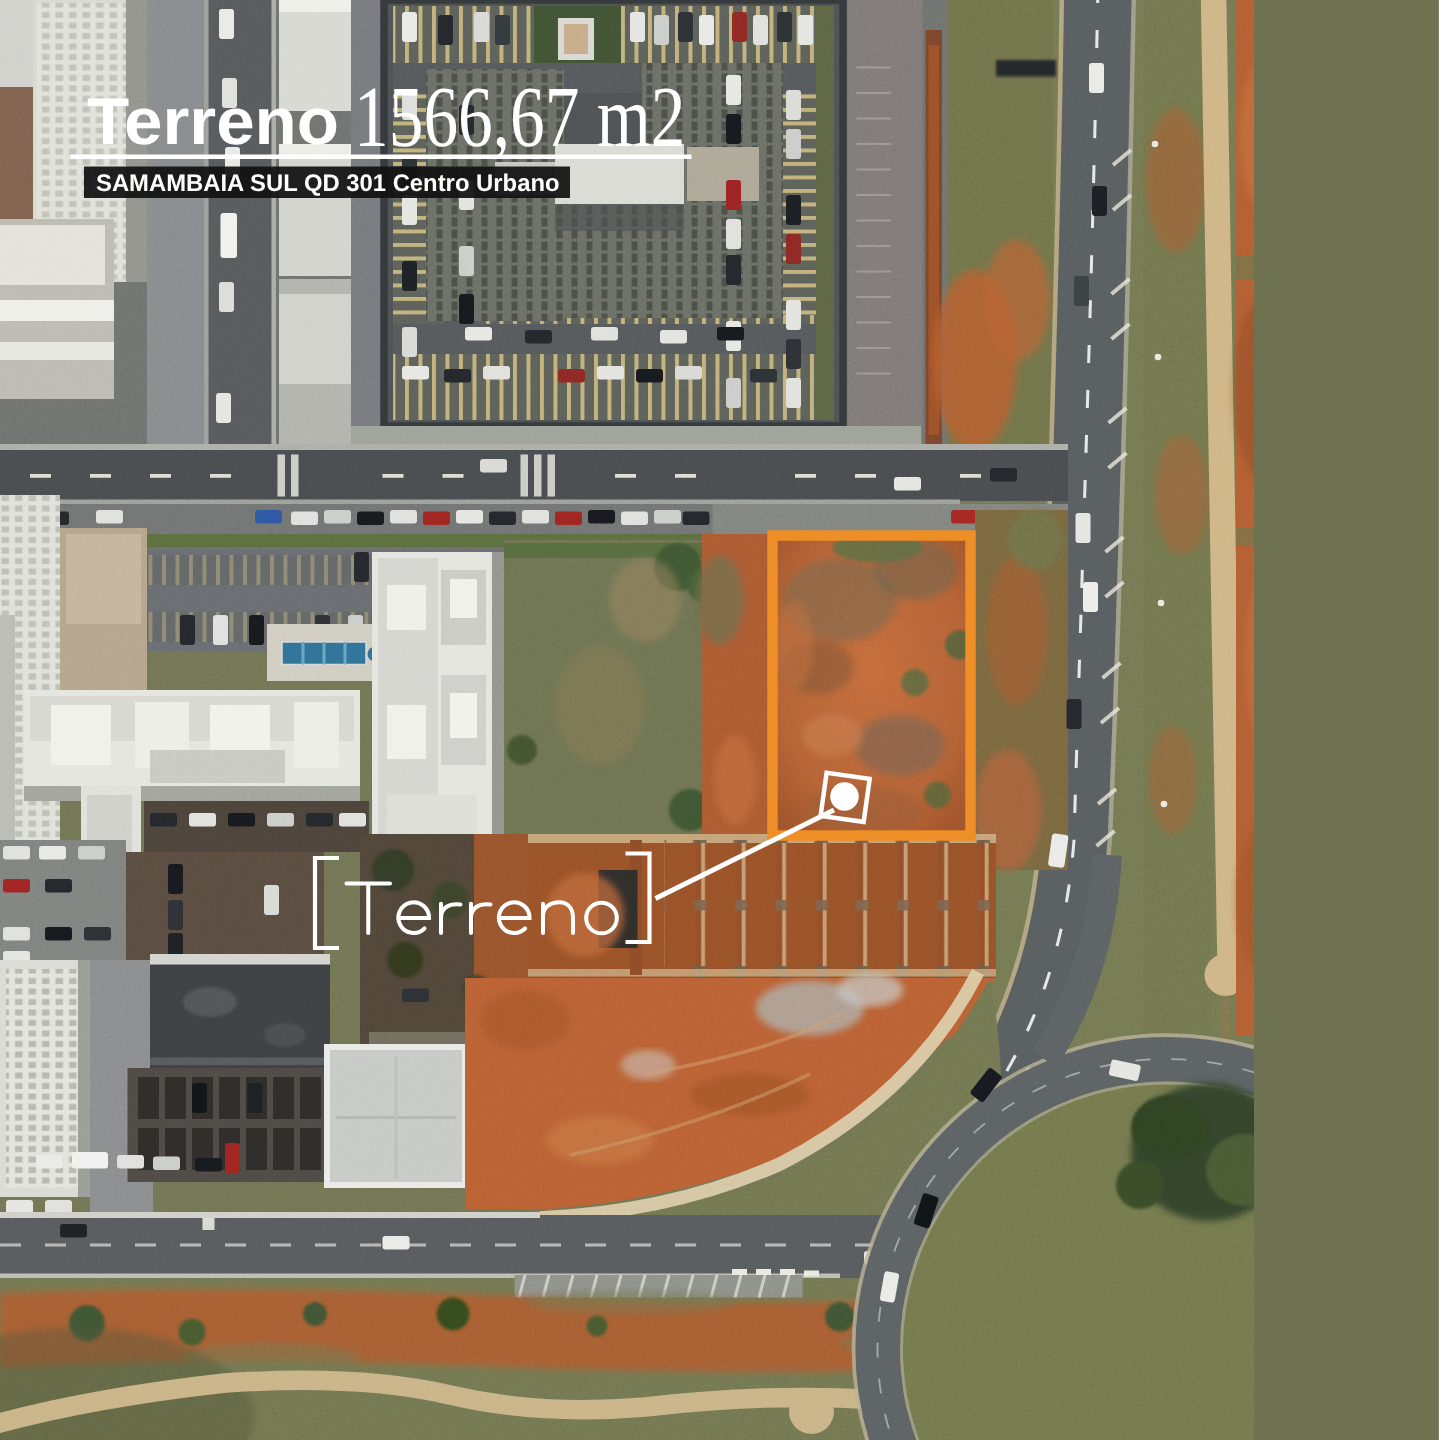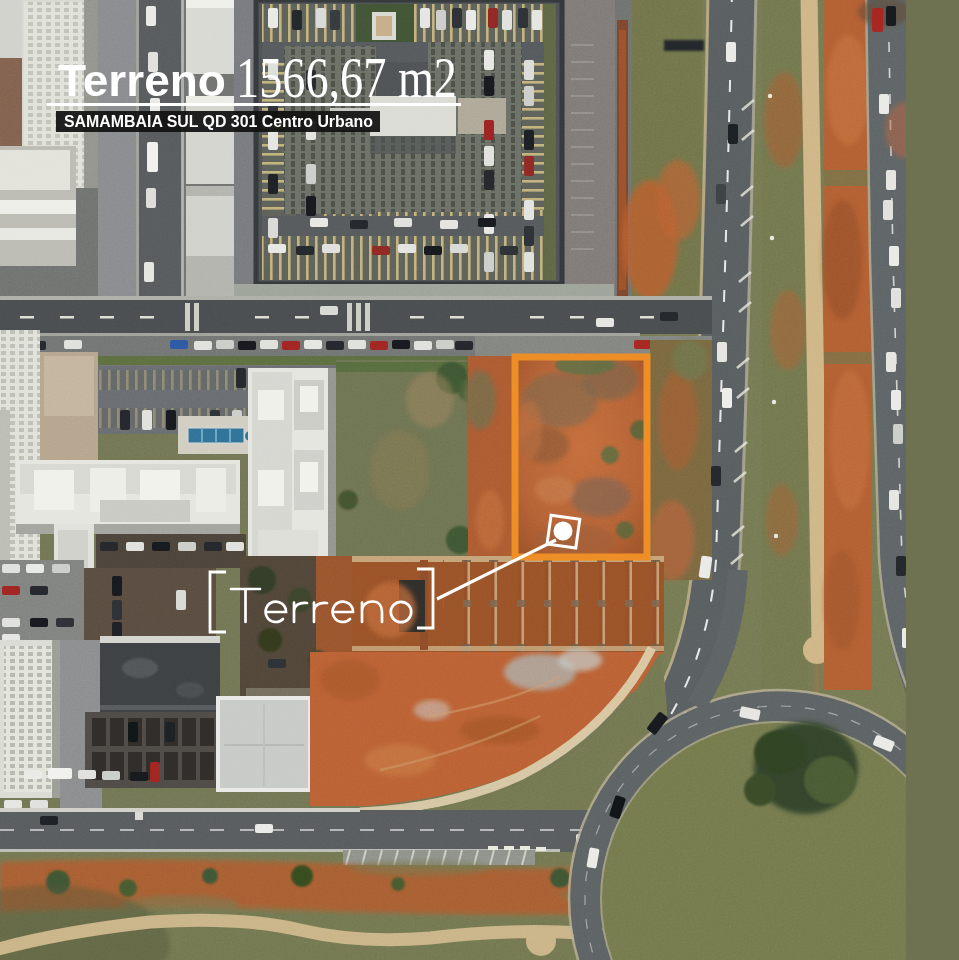--- a/index.html
+++ b/index.html
@@ -1,16 +1,16 @@
 <!DOCTYPE html>
 <html><head>
 <meta charset="utf-8">
 <style>
 html,body{margin:0;padding:0;background:#6e7251}
-.wrap{position:relative;width:906px;height:960px;overflow:hidden}
+.wrap{position:relative;width:836px;height:960px;overflow:hidden}
 svg{display:block}
 text{font-family:"Liberation Sans",sans-serif}
 </style>
 </head>
 <body>
 <div class="wrap">
 <svg width="959" height="960" viewBox="0 0 959 960" xmlns="http://www.w3.org/2000/svg">
 <defs>
 <rect id="cv" width="10" height="20" rx="2"></rect>
 <rect id="ch" width="18" height="9" rx="2"></rect>

